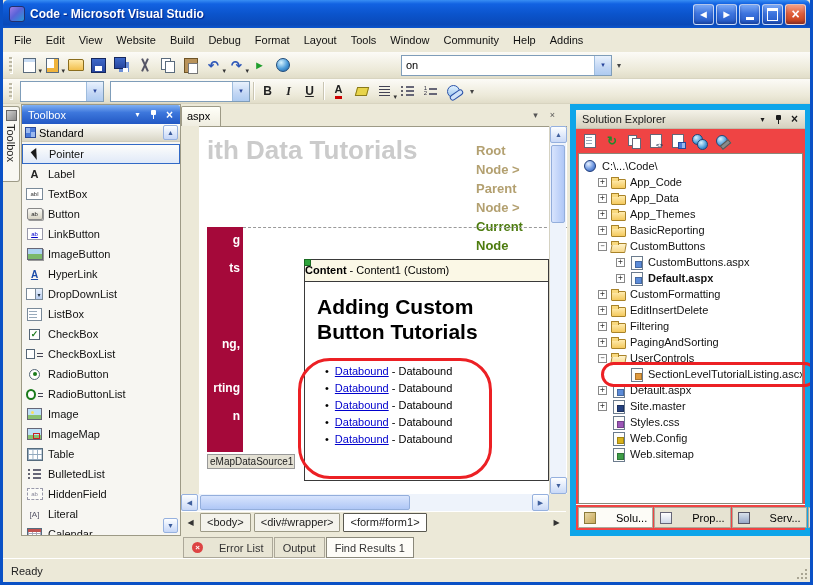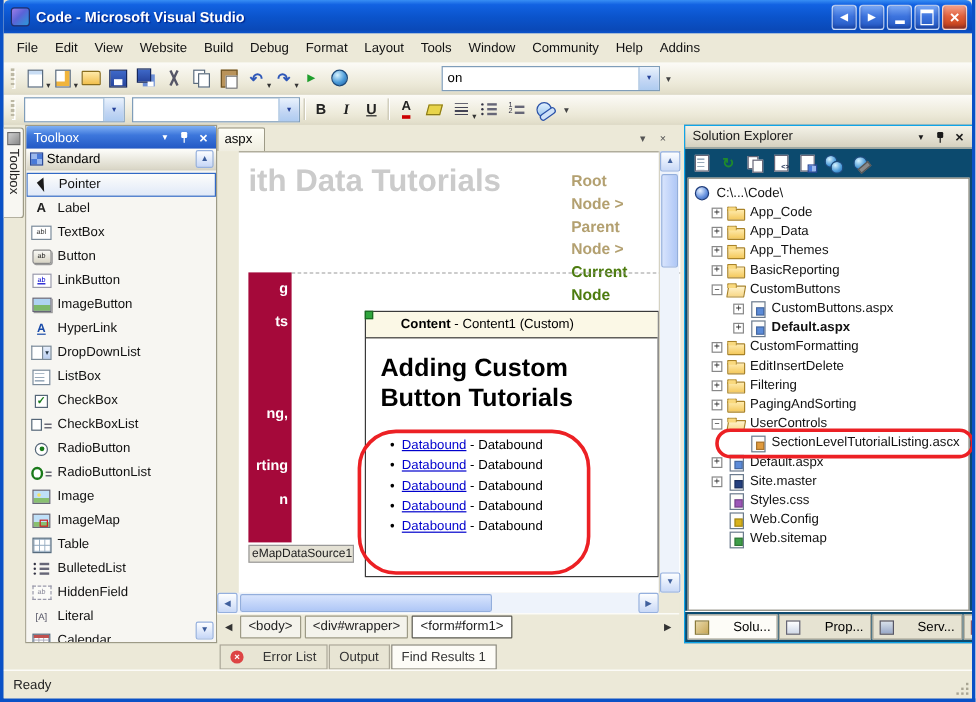--- a/index.html
+++ b/index.html
@@ -44,21 +44,21 @@
   .copy-icon::before{content:"";width:8px;height:10px;background:#fff;border:1px solid #5a6b7d;position:absolute;left:5px;top:4px}
   .copy-icon::after{content:"";width:8px;height:10px;background:#fff;border:1px solid #5a6b7d;position:absolute;left:9px;top:7px}
   .paste-icon::before{content:"";width:12px;height:13px;background:#b9935a;border:1px solid #6e5426}
   .paste-icon::after{content:"";position:absolute;width:8px;height:9px;background:#fff;border:1px solid #777;bottom:2px;right:4px}
   .undo-icon::before{content:"↶";font-size:13px;color:#2E57B8;font-weight:bold}
   .redo-icon::before{content:"↷";font-size:13px;color:#2E57B8;font-weight:bold}
   .start-debug-icon::before{content:"►";font-size:11px;color:#1F9E2C}
   .web-browser-icon::before{content:"";width:12px;height:12px;border-radius:50%;background:radial-gradient(circle at 35% 30%,#d6f3ff,#4a9ad8 55%,#1d5c9e);border:1px solid #1d4a7a}
   .toolbar-options-icon{width:14px}
   .toolbar-options-icon::before{content:"▾";font-size:8px;color:#444}
-  .combo{display:flex;align-items:center;width:182px;height:21px;background:#fff;border:1px solid #7F9DB9;margin-left:74px;flex:none}
+  .combo{display:flex;align-items:center;width:211px;height:21px;background:#fff;border:1px solid #7F9DB9;margin-left:107px;flex:none}
   .combo.small{width:84px;margin-left:2px}
   .combo.mid{width:140px;margin-left:6px}
   .combo-text{flex:1;font-size:11px;padding:0 4px;white-space:nowrap;overflow:hidden;min-height:11px}
   .combo-btn{width:17px;align-self:stretch;background:linear-gradient(180deg,#E9F2FD,#C2D6F4 60%,#AECBF0);border-left:1px solid #9ebcdd;display:flex;align-items:center;justify-content:center;font-size:7px;color:#27439a}
   .fmt-btn{width:21px;height:20px;display:inline-flex;align-items:center;justify-content:center;font-size:12px;color:#222;flex:none}
   .fmt-btn.b{font-weight:bold}
   .fmt-btn.i{font-style:italic;font-family:"Liberation Serif",serif;font-weight:bold}
   .fmt-btn.u{text-decoration:underline;font-weight:bold}
   .font-color-icon::before{content:"A";font-size:11px;font-weight:bold;color:#222;border-bottom:3px solid #C00;line-height:1;padding-bottom:1px}
   .highlight-icon::before{content:"";width:10px;height:7px;background:#E8D44A;border:1px solid #8a7a1a;transform:skewX(-15deg)}
@@ -146,21 +146,21 @@
   .red-sidebar{position:absolute;left:8px;top:100px;width:36px;height:225px;background:#A5093A}
   .nav-frag{position:absolute;right:3px;color:#fff;font-size:12px;font-weight:bold}
   .nav-frag:nth-child(1){top:6px}
   .nav-frag:nth-child(2){top:34px}
   .nav-frag:nth-child(3){top:110px}
   .nav-frag:nth-child(4){top:154px}
   .nav-frag:nth-child(5){top:182px}
   .ds-control{position:absolute;left:8px;top:327px;width:88px;height:15px;background:#E4E1D4;border:1px solid #999;font-size:10px;line-height:13px;padding-left:2px;white-space:nowrap;overflow:hidden;color:#222}
   .content-box{position:absolute;left:105px;top:132px;width:245px;height:222px;border:1px solid #3a3a3a;background:#fff}
   .cb-glyph{position:absolute;left:-1px;top:-1px;width:7px;height:7px;background:#2FA53C;border:1px solid #1a6b22}
-  .cb-header{height:22px;line-height:21px;background:#FBF8E6;border-bottom:1px solid #3a3a3a;font-size:11px;padding-left:29px;color:#000;white-space:nowrap;overflow:hidden}
+  .cb-header{height:22px;line-height:21px;background:#FBF8E6;border-bottom:1px solid #3a3a3a;font-size:11px;padding-left:0;color:#000;white-space:nowrap;overflow:hidden}
   .cb-body{padding:12px 10px 0 12px}
   .cb-title-line{font-size:21px;font-weight:bold;line-height:25px;color:#000}
   .cb-list{margin-top:18px}
   .c-item{display:flex;align-items:center;height:17px;font-size:11px}
   .c-bullet::before{content:"•";margin:0 6px 0 8px;color:#000}
   .c-link{color:#0000CD;text-decoration:underline}
   .c-rest{color:#000;white-space:pre}
   .annot{position:absolute;border:3px solid #EC2024;z-index:9;pointer-events:none}
   .annot.a1{left:99px;top:231px;width:194px;height:121px;border-radius:32px}
   .annot.a2{left:25px;top:252px;width:216px;height:25px;border-radius:13px}
@@ -190,21 +190,21 @@
   .tag-chip{font-size:11px;padding:2px 6px 3px;border:1px solid #9D9A86;background:#F4F3EC;color:#222;border-radius:1px;white-space:nowrap}
   .tag-chip.active{background:#FFF;border-color:#5a5950;font-weight:normal}
   .panel-tabs{position:absolute;left:0;top:433px;height:21px;display:flex;align-items:stretch;gap:1px;padding-left:2px}
   .ptab{display:inline-flex;align-items:center;gap:16px;padding:0 8px;font-size:11px;border:1px solid #ACA899;background:#E8E5D4;color:#333;white-space:nowrap}
   .ptab.active{background:#FDFCF7;border-color:#8a887a}
   .pt-ico{display:none;width:11px;height:11px;border-radius:50%;flex:none}
   .pt-ico.error-list-icon{display:inline-flex;background:#D44;color:#fff;font-size:8px;align-items:center;justify-content:center;font-weight:bold}
   .pt-ico.error-list-icon::before{content:"×"}
 
   
-  .solution{position:absolute;left:567px;top:0;width:241px;height:432px;border:1px solid #0ea5e9;background:#0c4a6e;display:flex;flex-direction:column}
+  .solution{position:absolute;left:567px;top:0;width:241px;height:432px;border:6px solid #0ea5e9;background:#ef4444;display:flex;flex-direction:column}
   .se-toolbar{height:24px;display:flex;align-items:center;gap:2px;padding:0 4px;flex:none}
   .se-btn{width:20px;height:20px;position:relative;display:inline-flex;align-items:center;justify-content:center;flex:none}
   .properties-icon::before{content:"";width:10px;height:12px;background:#fff;border:1px solid #667;background-image:repeating-linear-gradient(180deg,#9ab 0 1px,transparent 1px 3px);background-size:6px 9px;background-repeat:no-repeat;background-position:1px 2px}
   .refresh-icon::before{content:"↻";font-size:12px;color:#1F8A2C;font-weight:bold}
   .nest-related-files-icon::before{content:"";width:7px;height:9px;background:#fff;border:1px solid #667;position:absolute;left:4px;top:4px}
   .nest-related-files-icon::after{content:"";width:7px;height:9px;background:#fff;border:1px solid #667;position:absolute;left:8px;top:7px}
   .view-code-icon::before{content:"";width:10px;height:12px;background:#fff;border:1px solid #667}
   .view-code-icon::after{content:"<>";position:absolute;font-size:6px;color:#235;bottom:3px;right:3px;font-weight:bold}
   .view-designer-icon::before{content:"";width:10px;height:12px;background:#fff;border:1px solid #667}
   .view-designer-icon::after{content:"";position:absolute;width:6px;height:5px;background:linear-gradient(90deg,#4a7ad8 50%,#9ab8ee 50%);bottom:3px;right:3px;outline:1px solid #2a4a9a}

